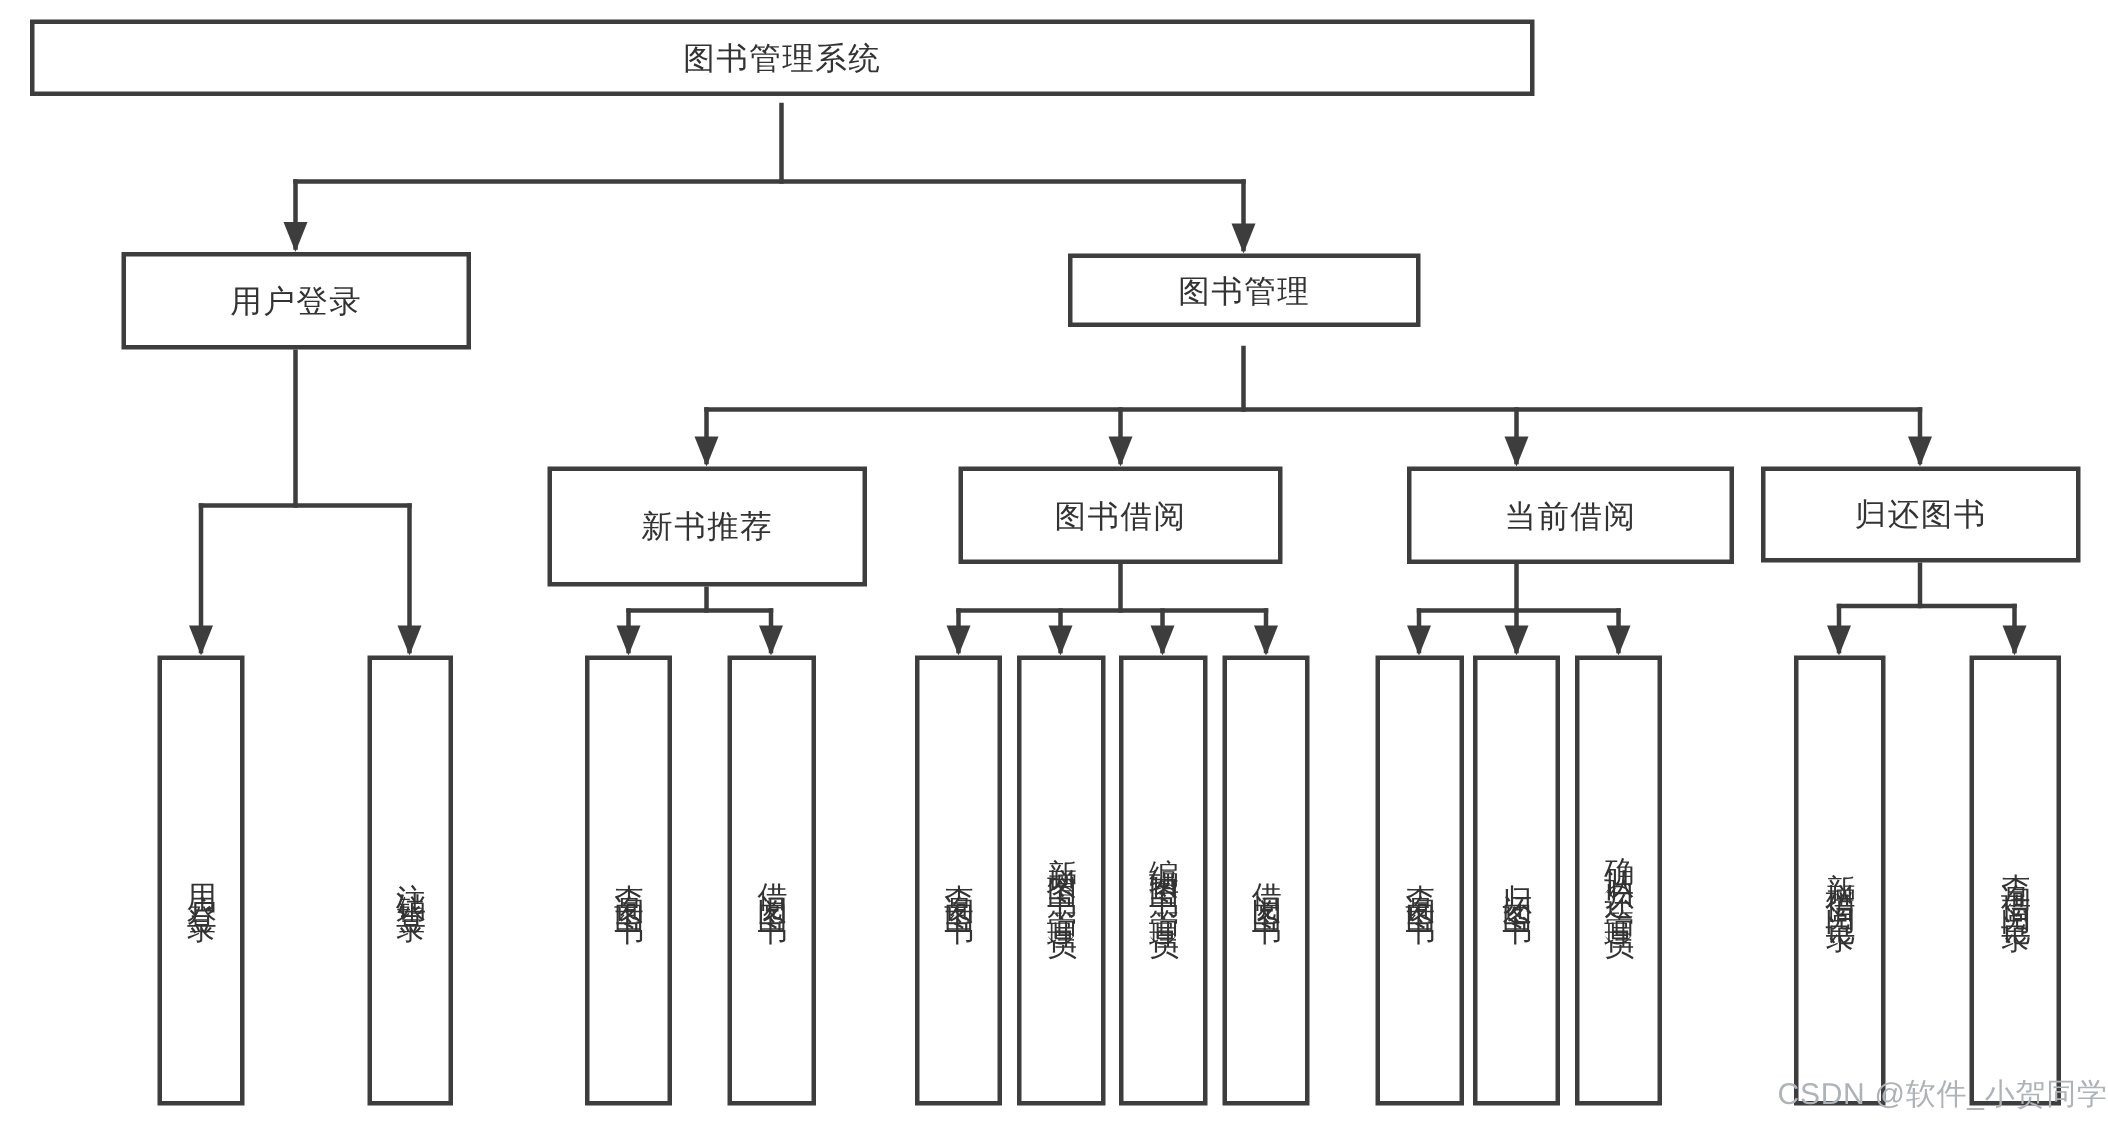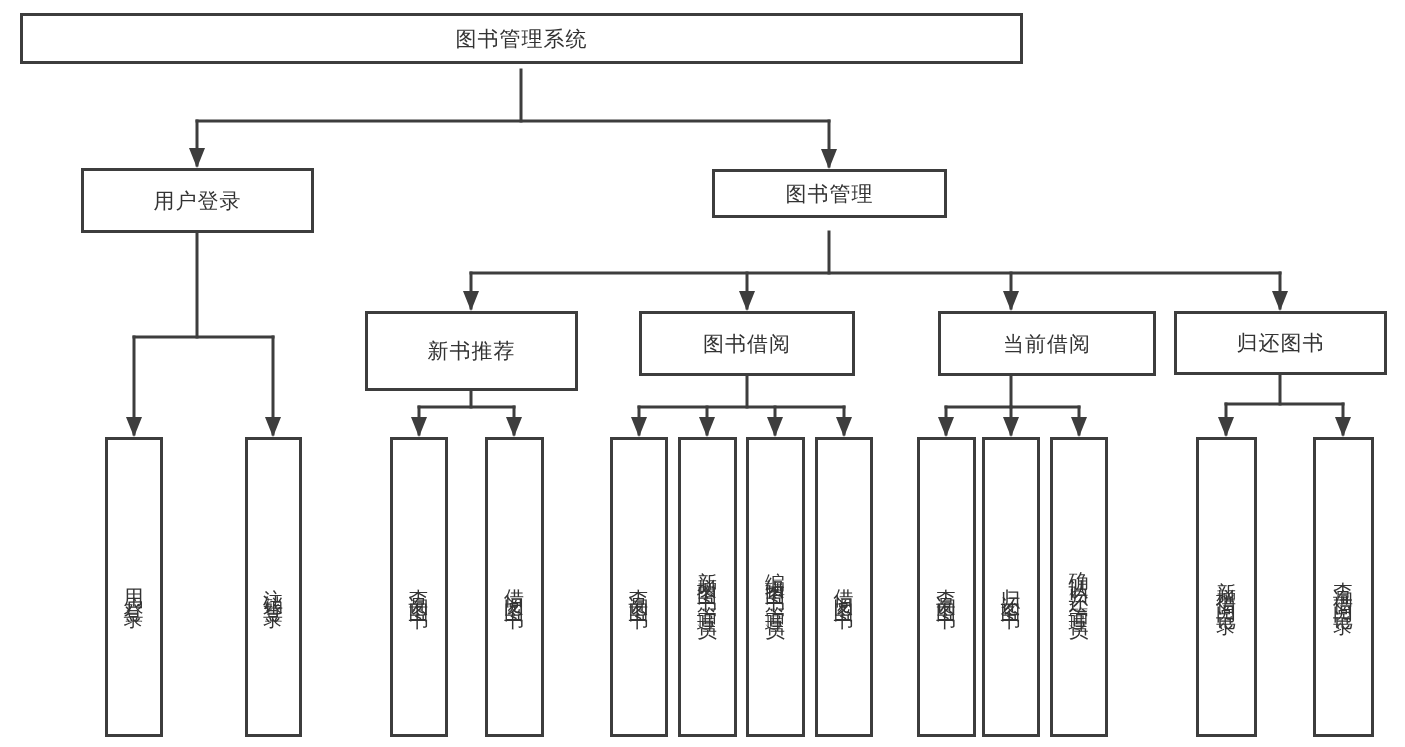--- a/index.html
+++ b/index.html
@@ -130,13 +130,14 @@
       <div class="node v" style="left: 610px; top: 437px; width: 58px; height: 300px;">查询图书</div>
       <div class="node v" style="left: 678px; top: 437px; width: 59px; height: 300px;">新增图书（管理员）</div>
       <div class="node v" style="left: 746px; top: 437px; width: 59px; height: 300px;">编辑图书（管理员）</div>
       <div class="node v" style="left: 815px; top: 437px; width: 58px; height: 300px;">借阅图书</div>
       <div class="node v" style="left: 917px; top: 437px; width: 59px; height: 300px;">查询图书</div>
       <div class="node v" style="left: 982px; top: 437px; width: 58px; height: 300px;">归还图书</div>
       <div class="node v" style="left: 1050px; top: 437px; width: 58px; height: 300px;">确认归还（管理员）</div>
       <div class="node v" style="left: 1196px; top: 437px; width: 61px; height: 300px;">新增借阅记录</div>
       <div class="node v" style="left: 1313px; top: 437px; width: 61px; height: 300px;">查询借阅记录</div>
     </div>
+  <span id="watermark">CSDN @软件_小贺同学</span>
 </div>
 
 </body></html>

